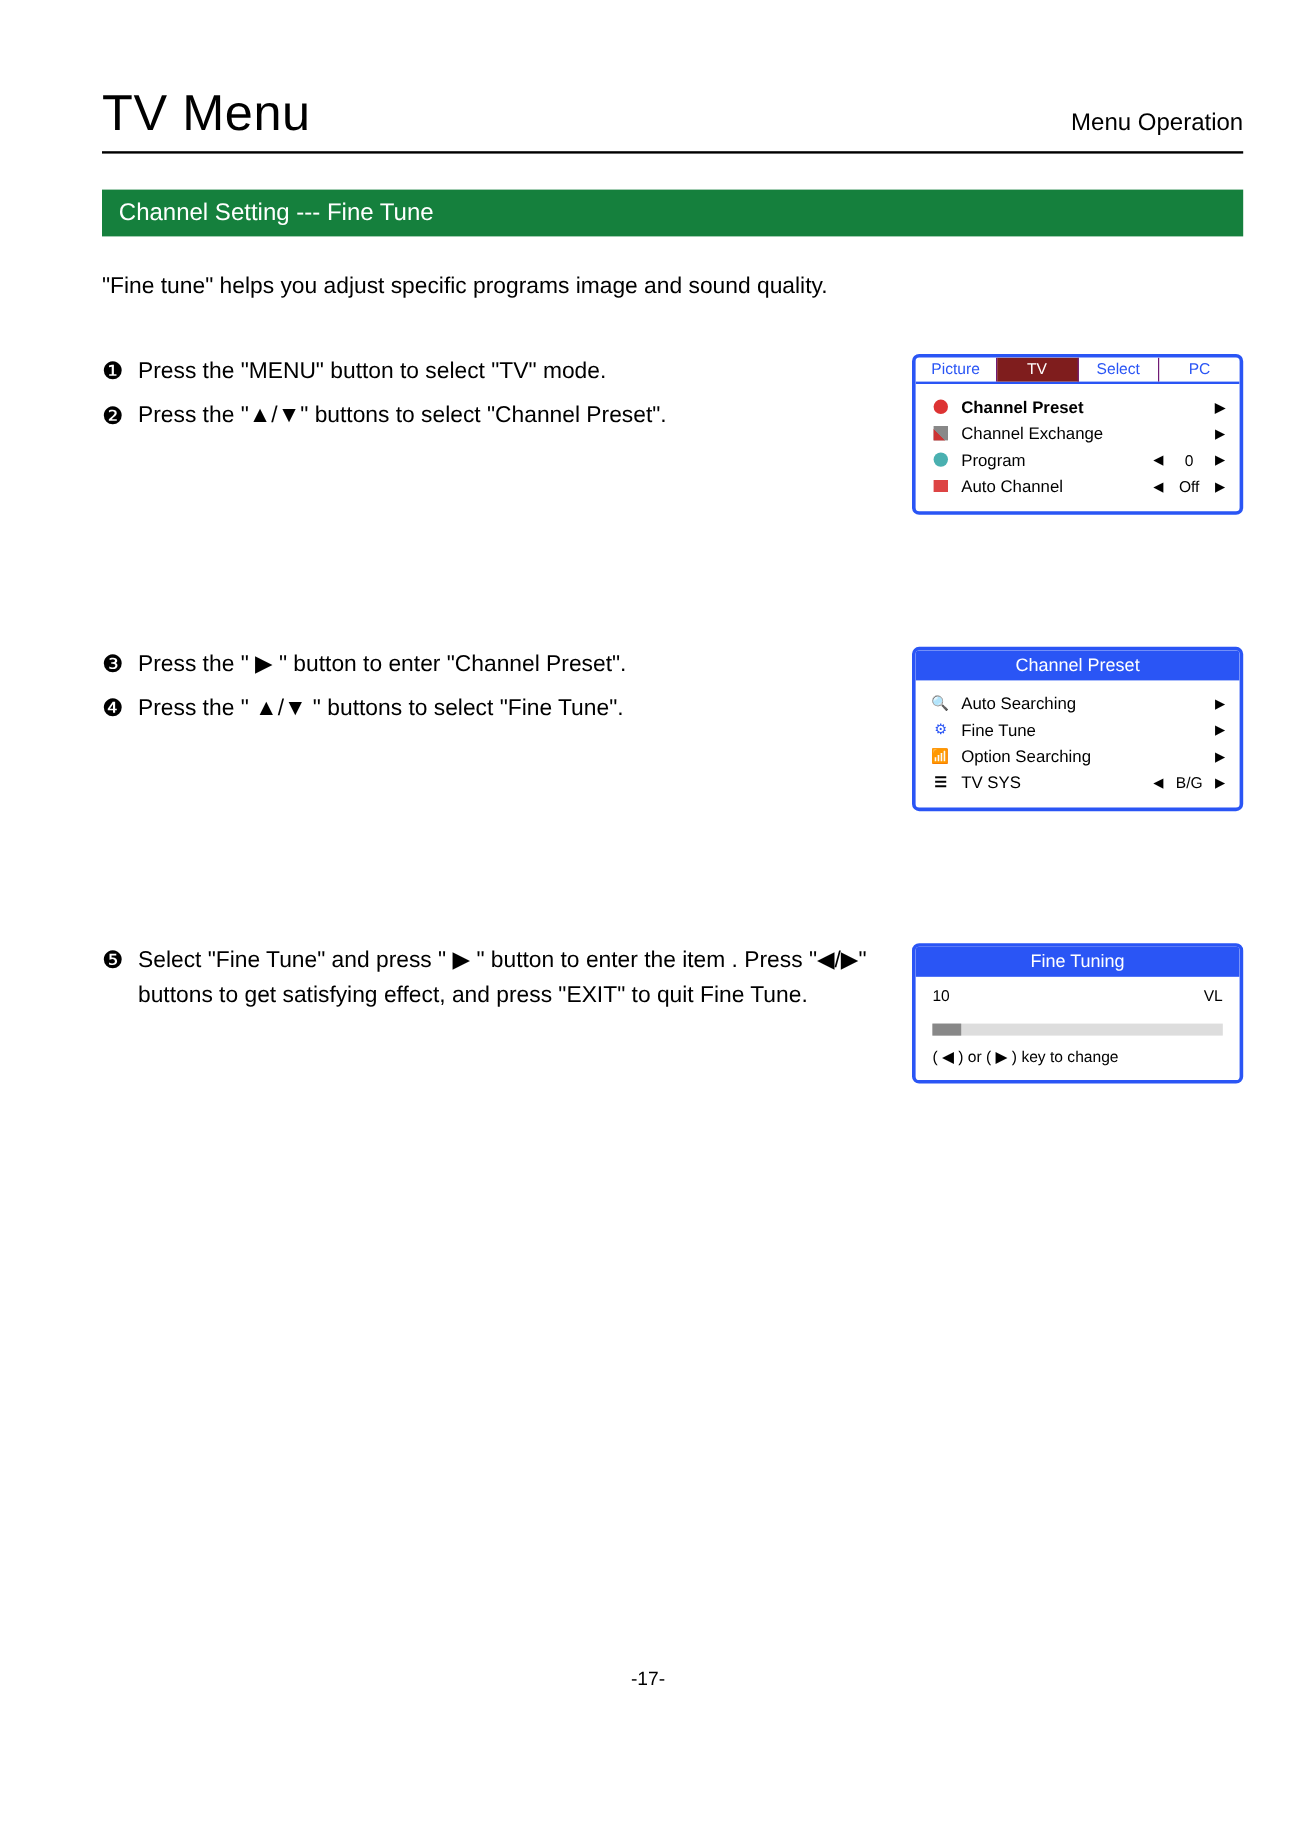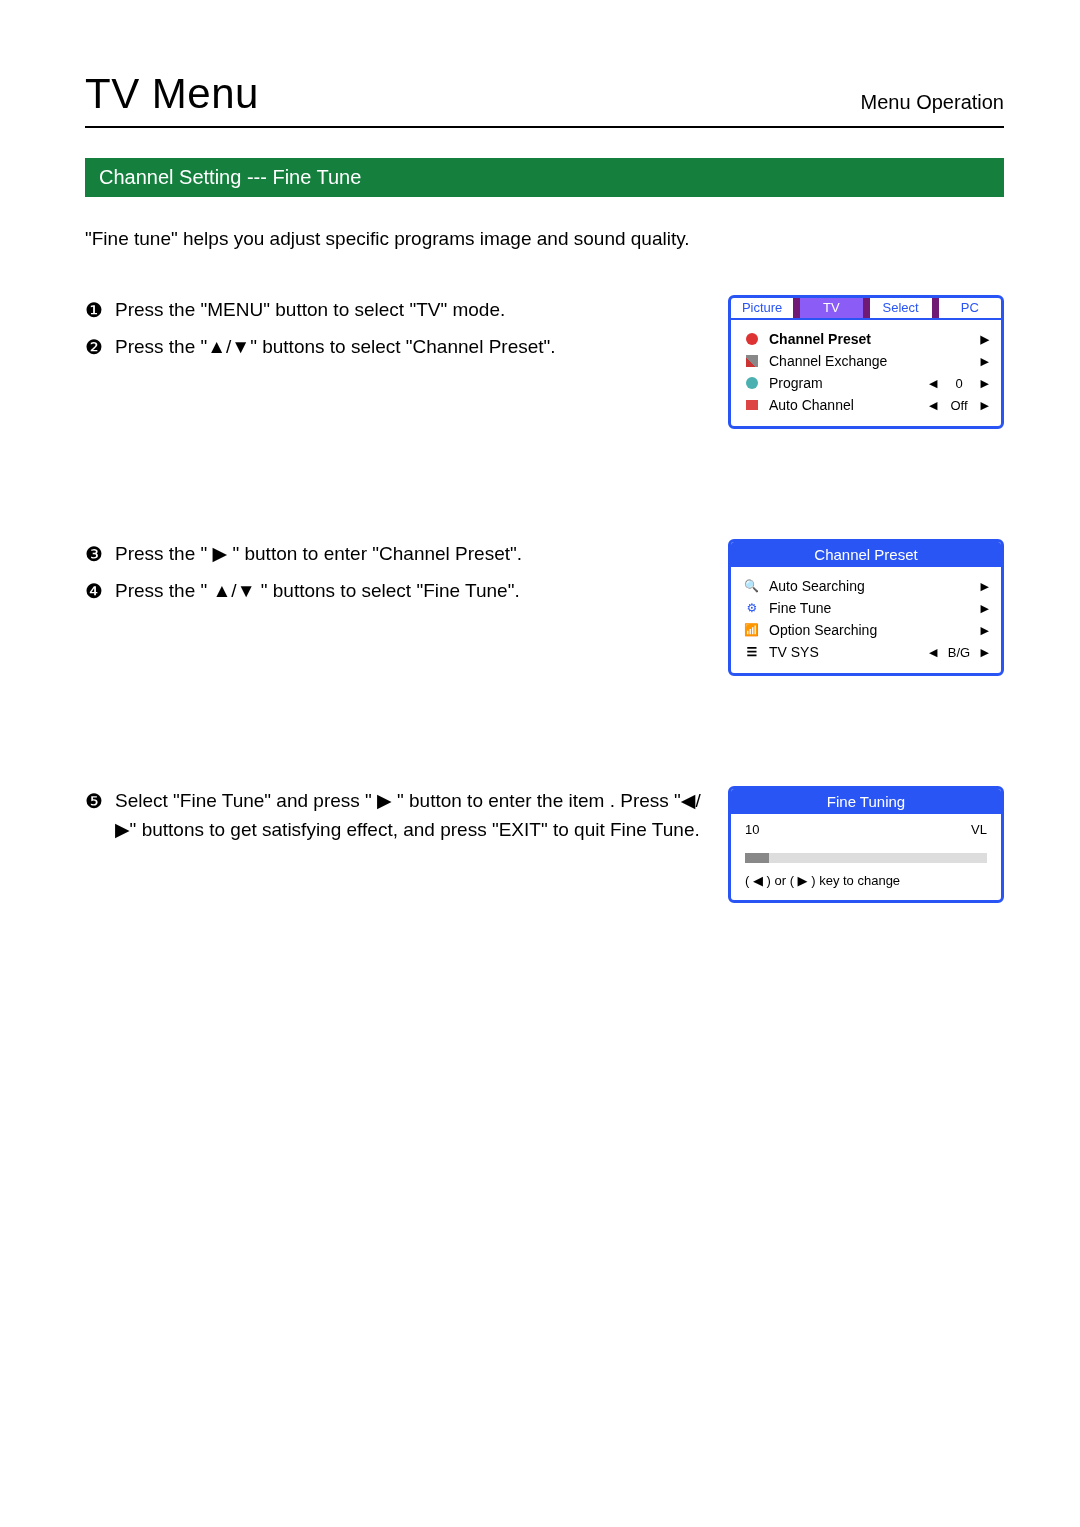--- a/index.html
+++ b/index.html
@@ -7,21 +7,21 @@
     padding: 0;
     font-family: Arial, Helvetica, sans-serif;
     background: #fff;
     width: 1080px;
   }
   .page {
     width: 1080px;
     height: 1454px;
     position: relative;
     box-sizing: border-box;
-    padding: 70px 76px 50px 85px;
+    padding: 70px 44px 50px 85px;
   }
   .header-row {
     display: flex;
     align-items: flex-end;
     justify-content: space-between;
     border-bottom: 2px solid #000;
     padding-bottom: 8px;
     margin-bottom: 30px;
   }
   .page-title {
@@ -76,28 +76,28 @@
   }
   .tabs {
     display: flex;
     font-size: 13px;
     border-bottom: 2px solid #2a55f5;
     padding: 0;
     height: 20px;
     align-items: stretch;
   }
   .tab {
-    border-right: 7px solid #701a75;
+    border-right: 1px solid #701a75;
     padding: 2px 0 0 0;
     text-align: center;
     color: #2a55f5;
     flex: 1;
   }
   .tab.selected {
-    background: #8b5cf6;
+    background: #7f1d1d;
     color: #fff;
   }
   .tab:last-child { border-right: none; }
   .menu-body {
     padding: 8px 10px 10px 10px;
   }
   .menu-header-bar {
     background: #2a55f5;
     color: #fff;
     font-size: 15px;
@@ -313,14 +313,15 @@
           <span>VL</span>
         </div>
         <div class="ft-bar-bg">
           <div class="ft-bar-fg"></div>
         </div>
         <div class="ft-hint">( ◀ ) or ( ▶ ) key to change</div>
       </div>
     </div>
   </div>
 
+  <div class="page-num">-17-</div>
 
 </div>
 
 </body></html>

